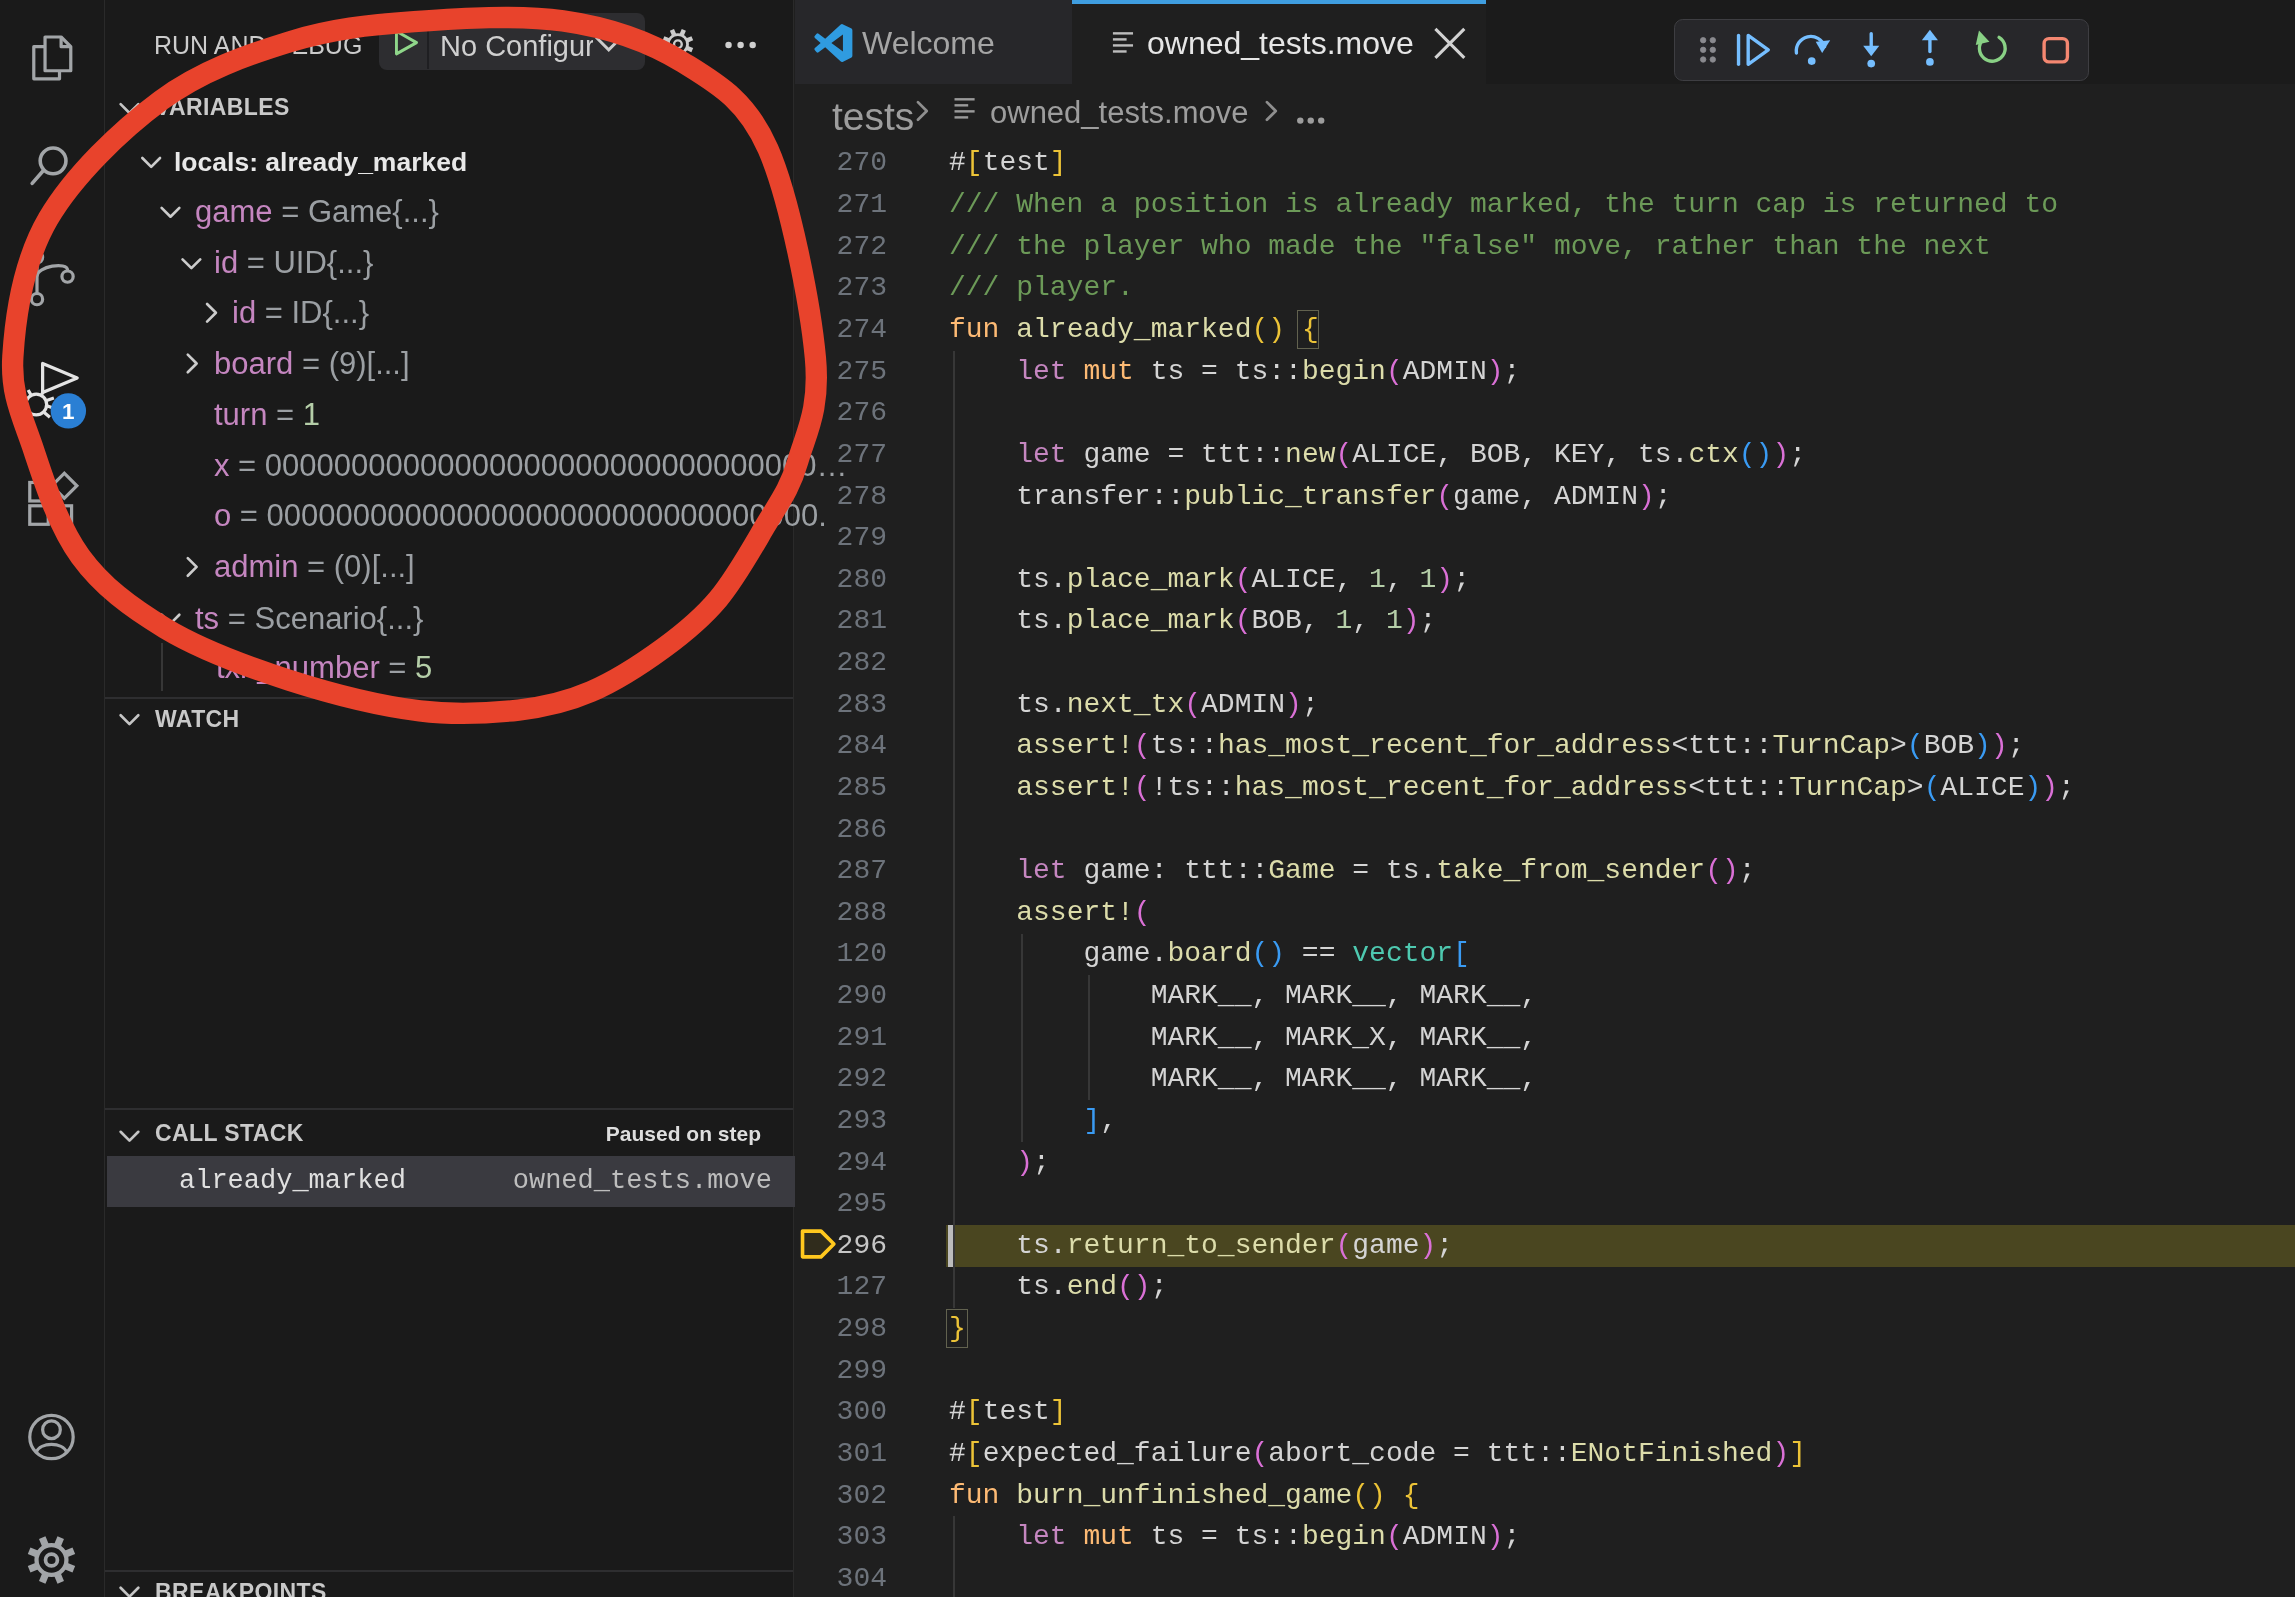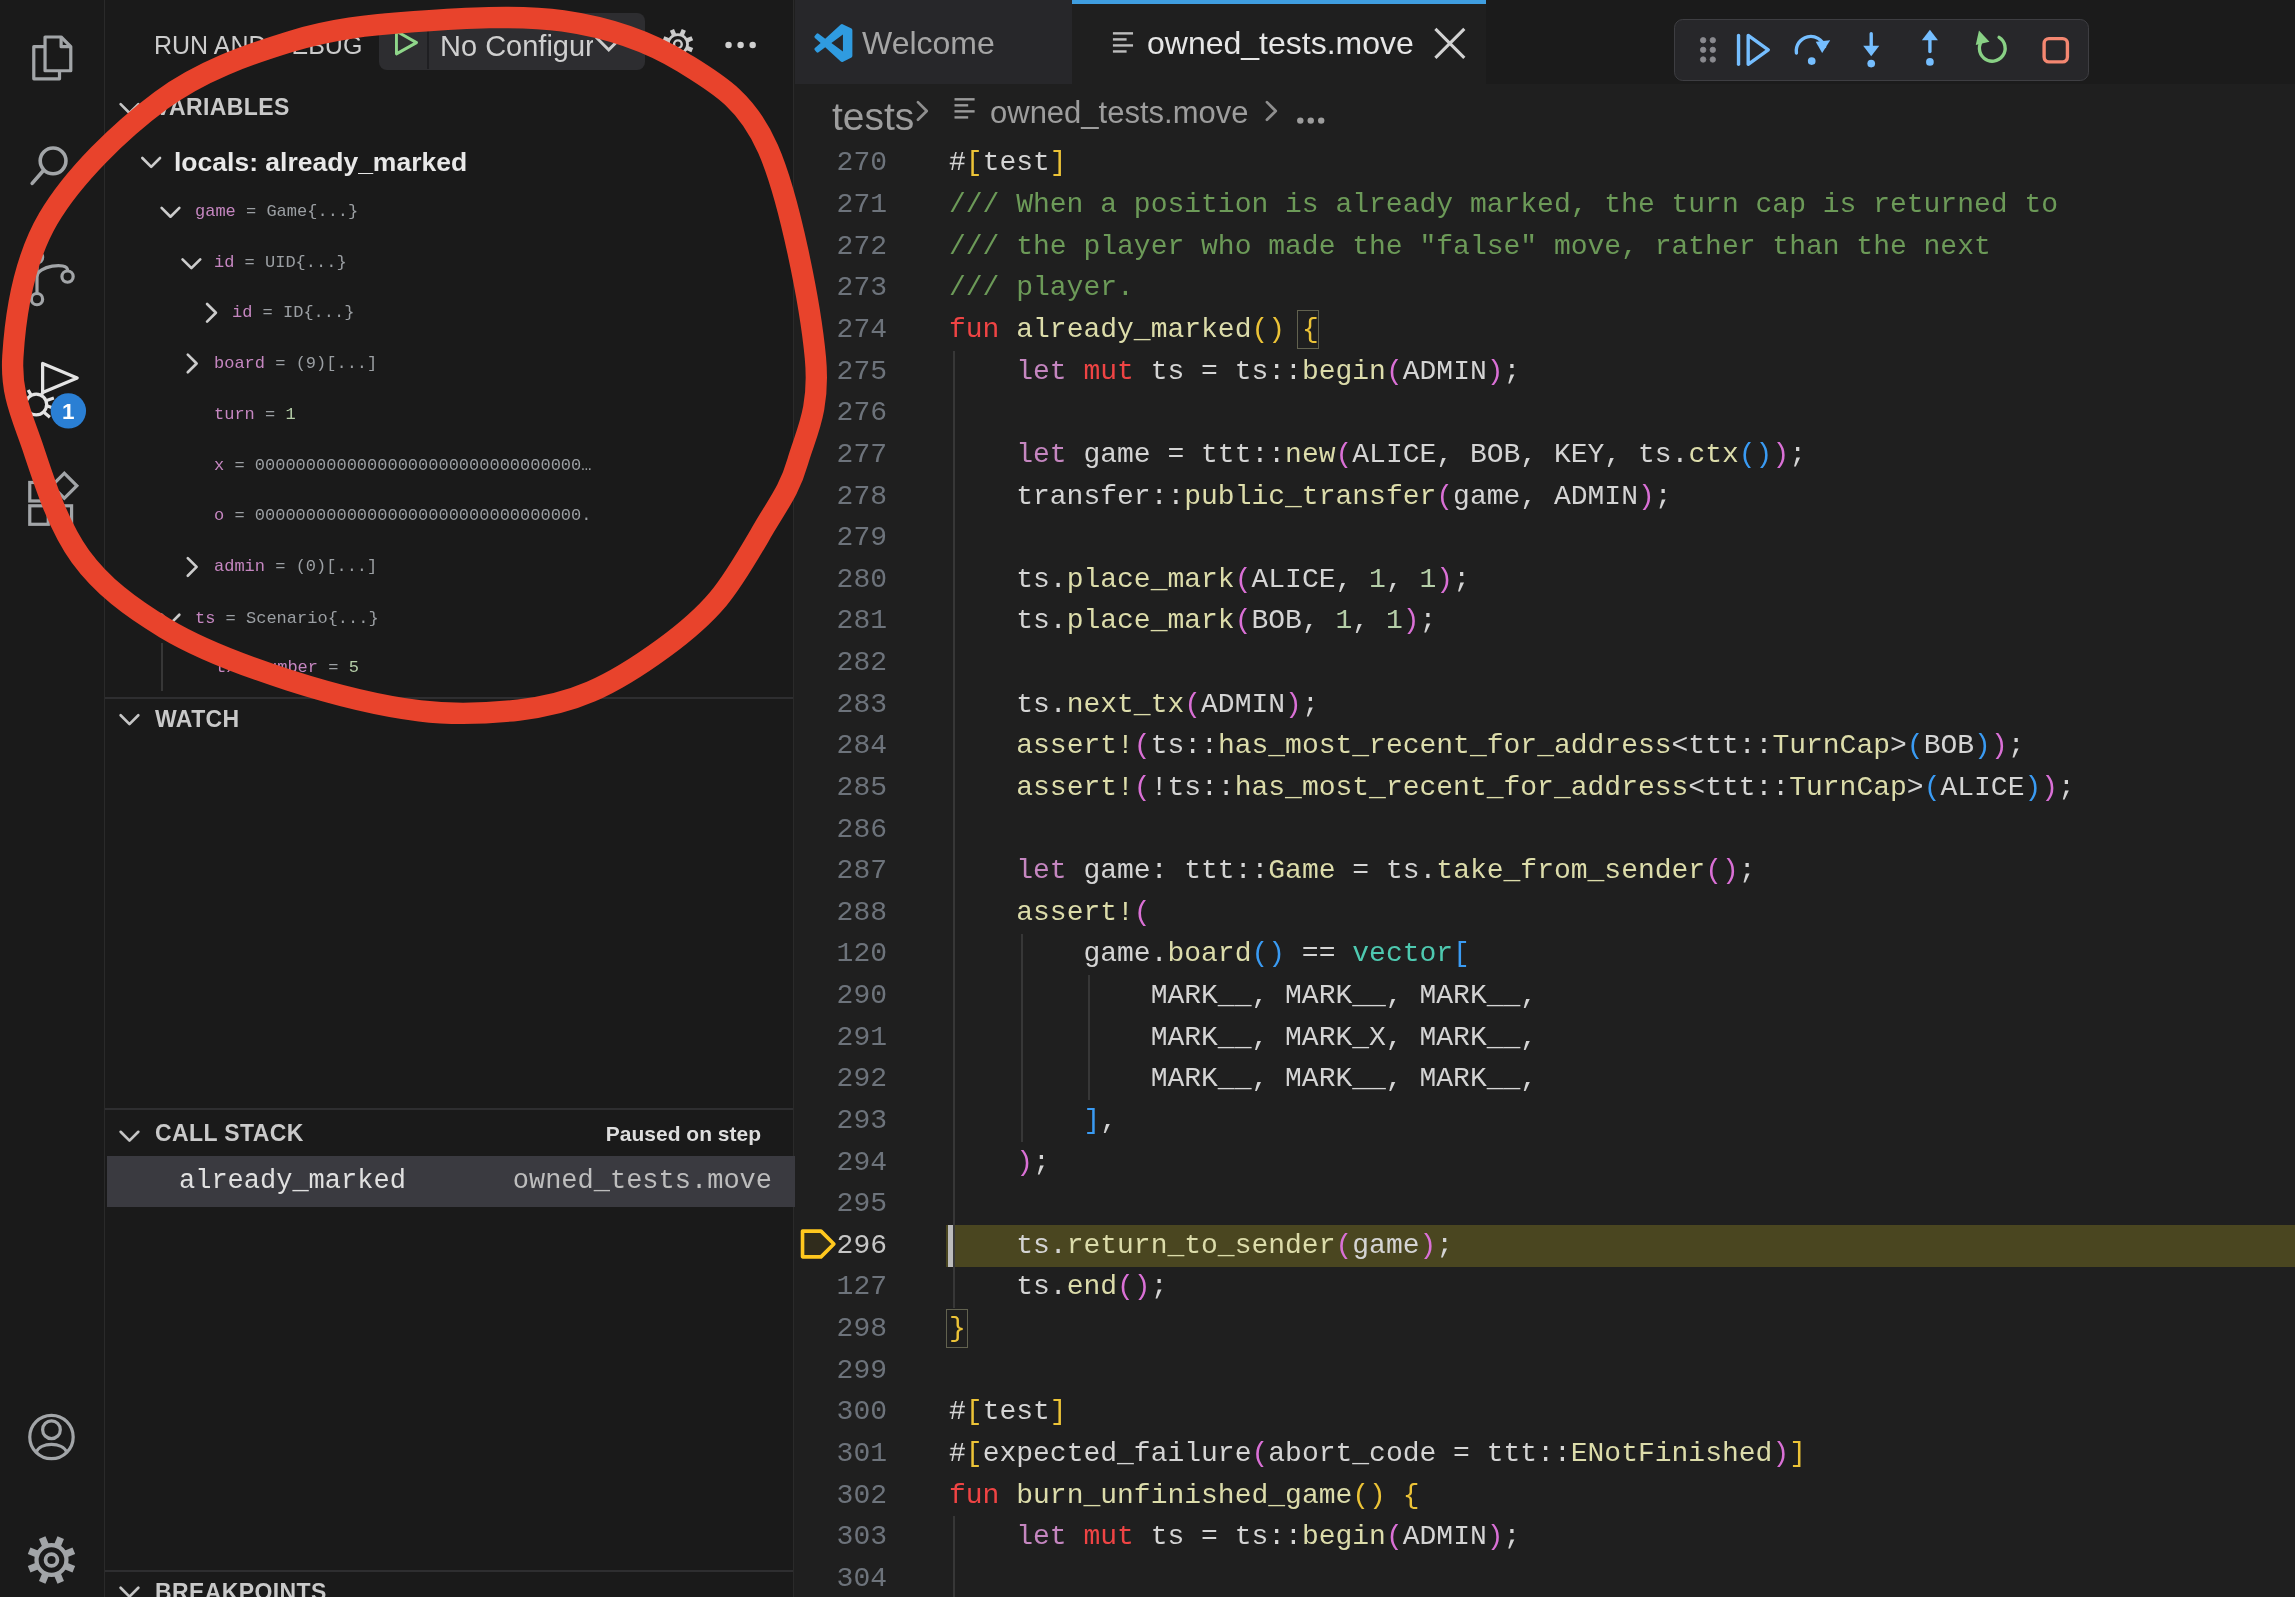--- a/index.html
+++ b/index.html
@@ -1,32 +1,32 @@
 <!DOCTYPE html>
 <html style="font-size:13px"><head><meta charset="utf-8"><style>
 *{margin:0;padding:0;box-sizing:border-box}
 html,body{width:2295px;height:1597px;overflow:hidden;background:#1f1f1f;position:relative}
 .abs{position:absolute}
 .mono{font-family:"Liberation Mono",monospace}
 .sans{font-family:"Liberation Sans",sans-serif}
 
-.d{color:#d4d4d4}.c{color:#6c9a58}.k{color:#C586C0}.b{color:#ef4444}
+.d{color:#d4d4d4}.c{color:#6c9a58}.k{color:#C586C0}.b{color:#fdba74}
 .f{color:#DCDCAA}.n{color:#B5CEA8}.g1{color:#ecc337}.g2{color:#DA70D6}
 .g3{color:#3a9bf3}.t{color:#4EC9B0}
 
 .v{color:#9b9fa3}
 #activitybar{left:0;top:0;width:105px;height:1597px;background:#1a1a1a;border-right:1.6px solid #2a2a2a}
 #sidebar{left:105px;top:0;width:689px;height:1597px;background:#1a1a1a;border-right:1.6px solid #2a2a2a}
 #tabstrip{left:795px;top:0;width:1501px;height:84px;background:#1b1b1b}
 #tabwelcome{left:795px;top:0;width:277px;height:84px;background:#27272a}
 #tabactive{left:1072px;top:0;width:414px;height:84px;background:#1f1f1f;border-top:4px solid #3f9ee0}
 #breadcrumb{left:795px;top:84px;width:1501px;height:53px;background:#1f1f1f}
 #editor{left:795px;top:137px;width:1501px;height:1461px;background:#1f1f1f}
 #toolbar{left:1674px;top:19.3px;width:415px;height:62px;background:#27272a;border:1.6px solid #3e3e42;border-radius:8.8px}
-.tr{position:absolute;font-family:Liberation Mono, monospace;font-size:17px;line-height:50px;height:50px;white-space:pre}
+.tr{position:absolute;font-family:Liberation Sans, sans-serif;font-size:31px;line-height:50px;height:50px;white-space:pre}
 .trb{position:absolute;font-family:"Liberation Sans",sans-serif;font-weight:bold;font-size:26.5px;color:#e8e8e8;line-height:50px;height:50px}
 .ln{position:absolute;left:795px;width:92px;text-align:right;font-family:"Liberation Mono",monospace;font-size:28px;color:#6d737b;line-height:42px;height:42px}
 .cl{position:absolute;left:949px;font-family:"Liberation Mono",monospace;font-size:28px;line-height:42px;height:42px;white-space:pre}
 .guide{position:absolute;width:1.6px;background:#373737}
 .sechdr{position:absolute;left:155px;font-family:"Liberation Sans",sans-serif;font-weight:bold;font-size:23px;color:#c9c9c9;letter-spacing:0.4px}
 .divider{position:absolute;left:105px;width:688px;height:1.6px;background:#2e2e30}
 </style></head><body>
 <div class="abs" id="activitybar"></div>
 <div class="abs" id="sidebar"></div>
 <div class="abs" id="tabstrip"></div>

